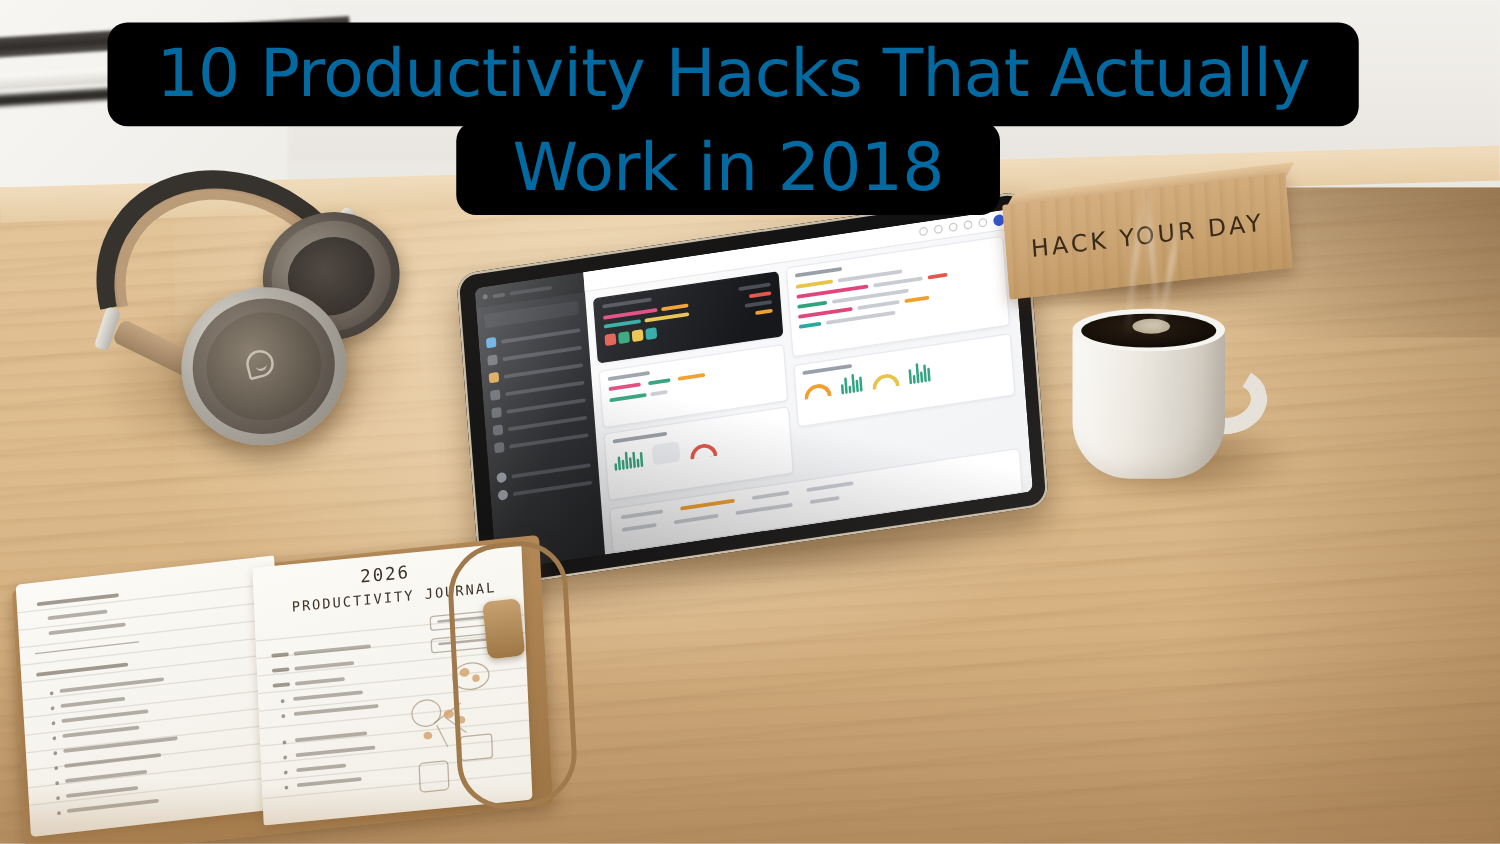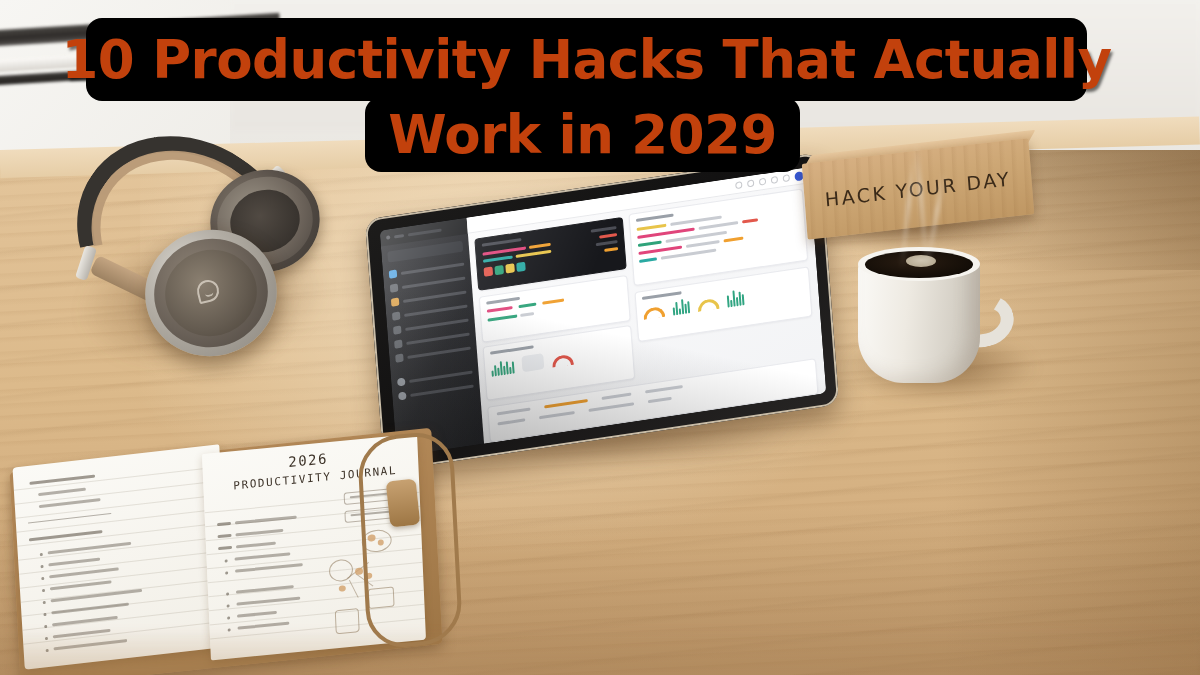--- a/index.html
+++ b/index.html
@@ -398,23 +398,23 @@
     box-shadow:0 2px 5px rgba(70,45,18,.35);
   }
 
   
   .title-wrap { position:absolute; left:0; top:0; width:1200px; height:200px; }
   .banner {
     position:absolute;
     background:#000;
     border-radius:16px;
     display:flex; align-items:center; justify-content:center;
-    color:#c2410c;
+    color:#0369a1;
     font-family:"DejaVu Sans", sans-serif;
-    font-weight:700;
+    font-weight:400;
     letter-spacing:-0.5px;
     text-shadow:2px 3px 3px rgba(0,0,0,.55);
     white-space:nowrap;
   }
   .banner-1 { left:86px; top:18px; width:1001px; height:83px; font-size:53px; }
   .banner-2 { left:365px; top:97px; width:435px; height:75px; font-size:53px; }
 
   
   .fg-blur-bottom {
     position:absolute; left:0; bottom:0; width:1200px; height:48px;
@@ -768,17 +768,17 @@
       <div class="blob" style="left:158px;top:134px;width:7px;height:6px"></div>
       <div class="blob" style="left:131px;top:144px;width:7px;height:6px"></div>
     </div>
 
     <div class="jn-strap"></div>
     <div class="jn-strap-loop"></div>
   </div>
 
   <div class="title-wrap">
     <div class="banner banner-1">10 Productivity Hacks That Actually</div>
-    <div class="banner banner-2">Work in 2029</div>
+    <div class="banner banner-2">Work in 2018</div>
   </div>
 
   <div class="fg-blur-bottom"></div>
 </div>
 
 </body></html>

